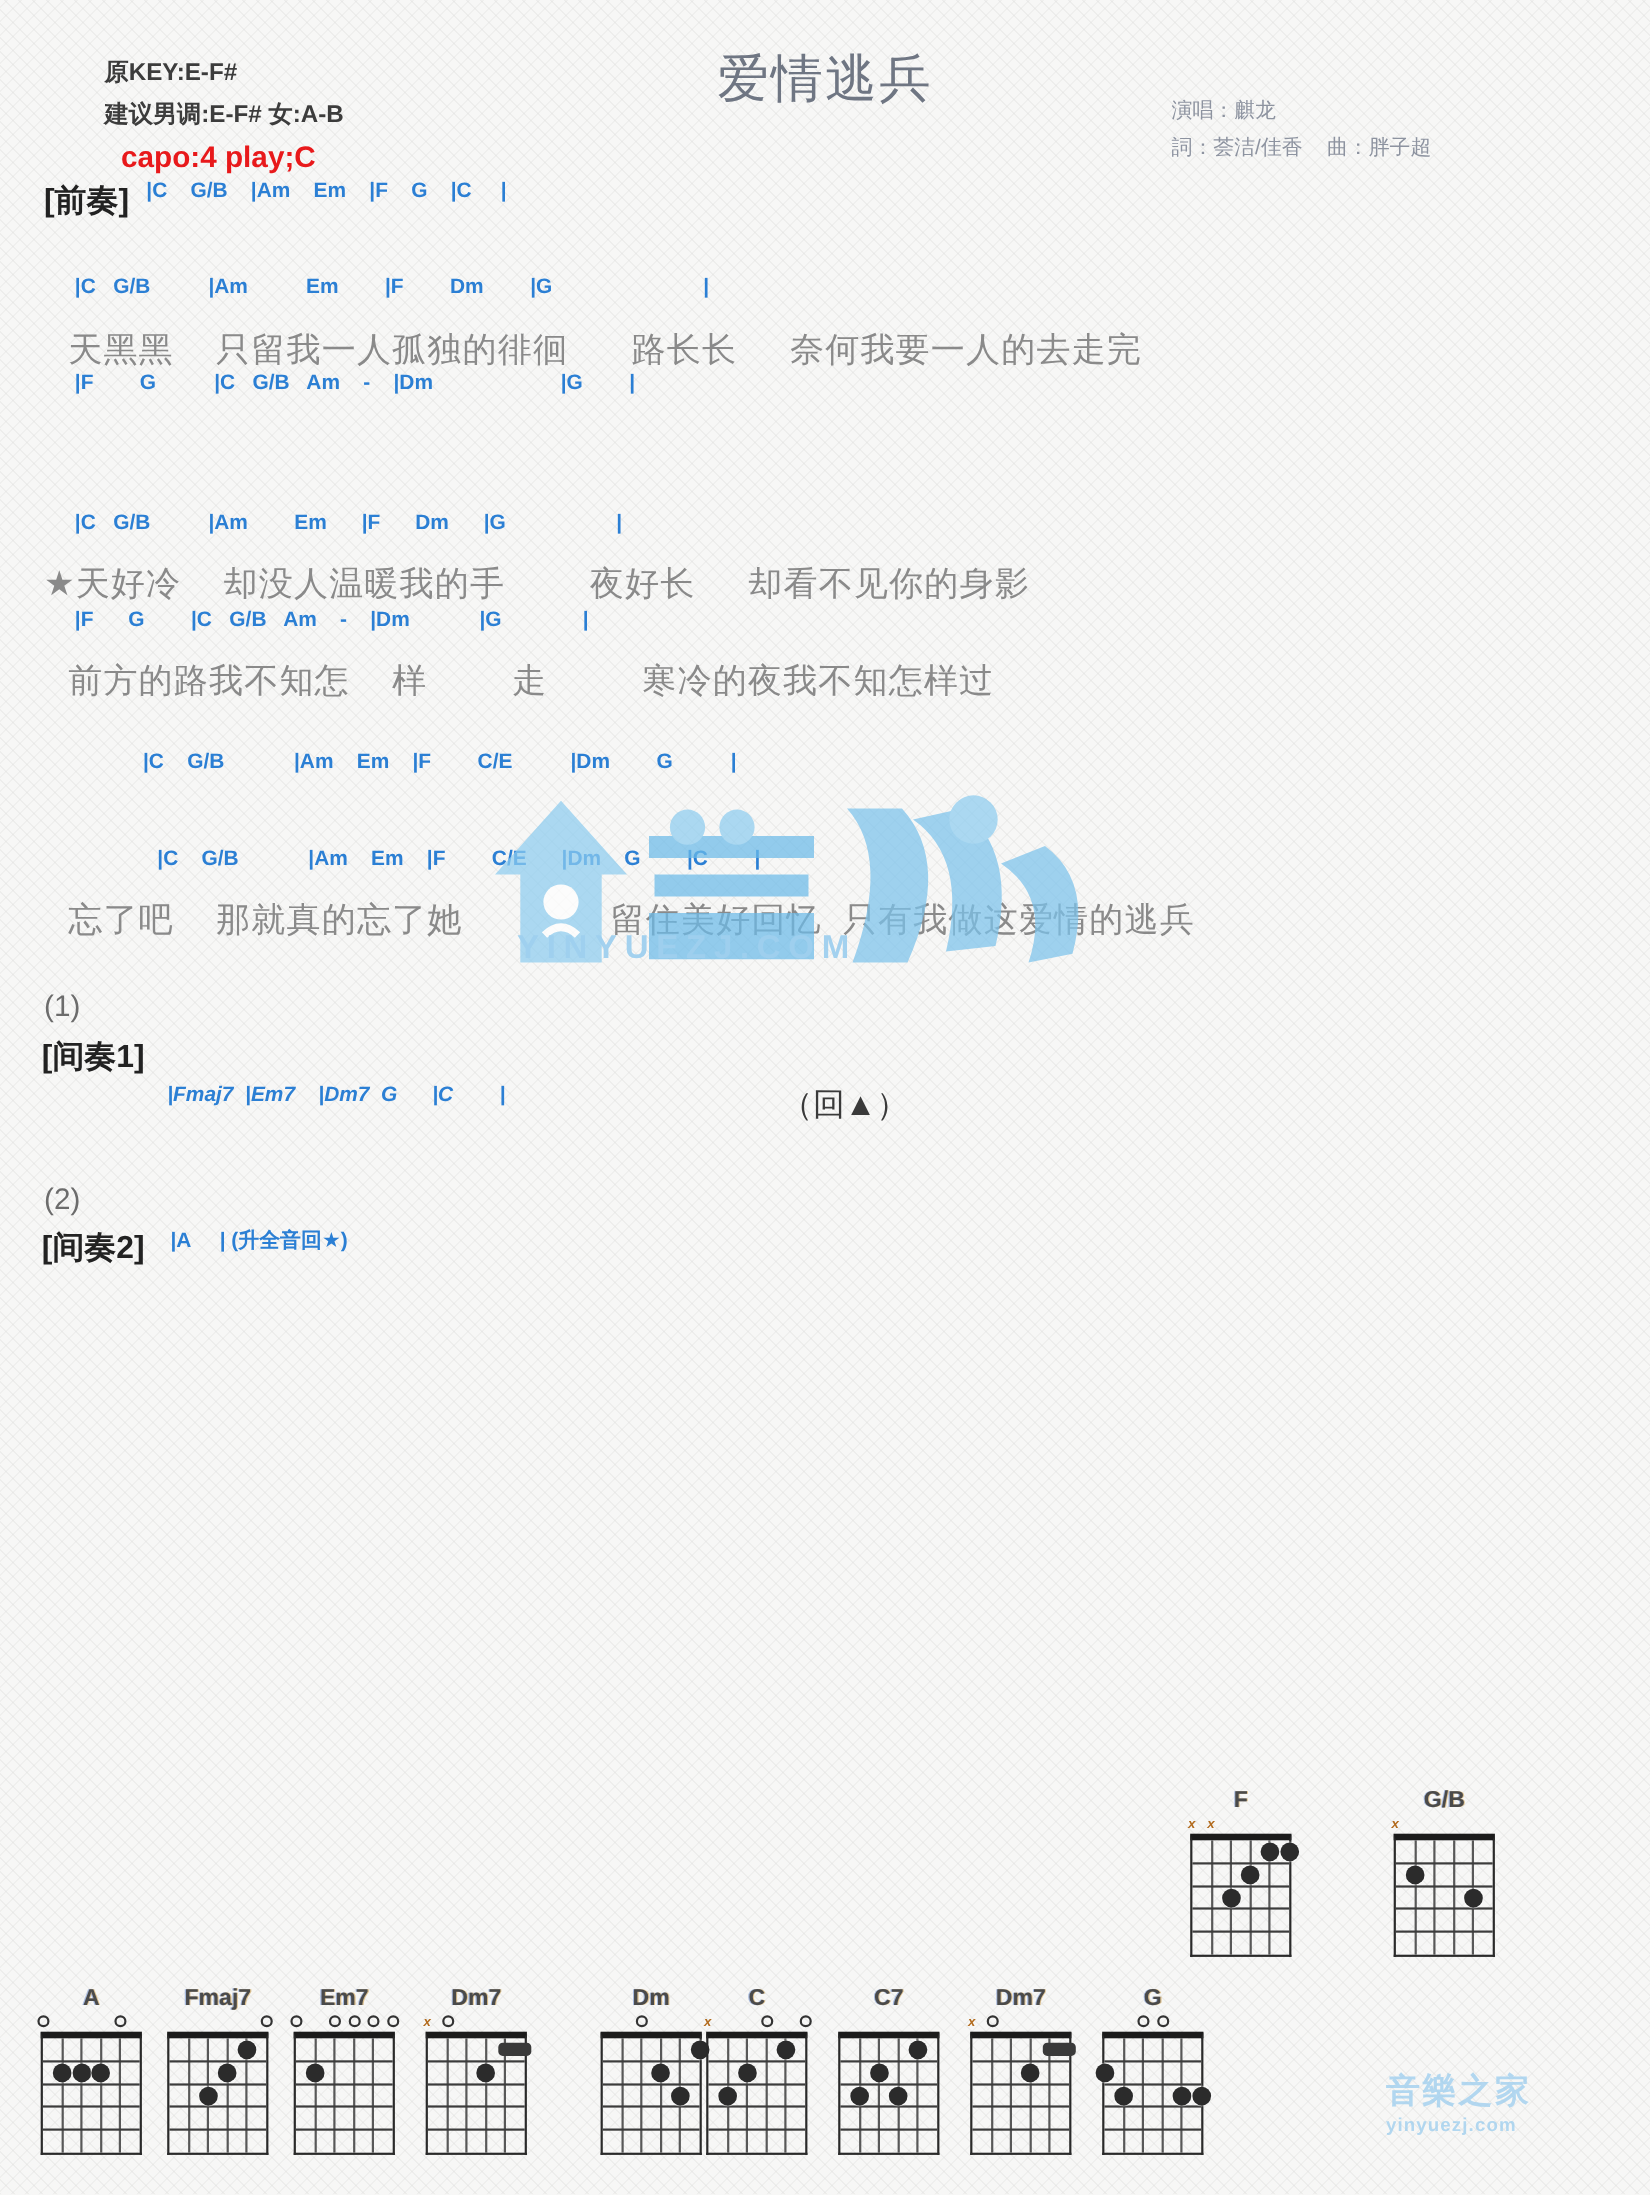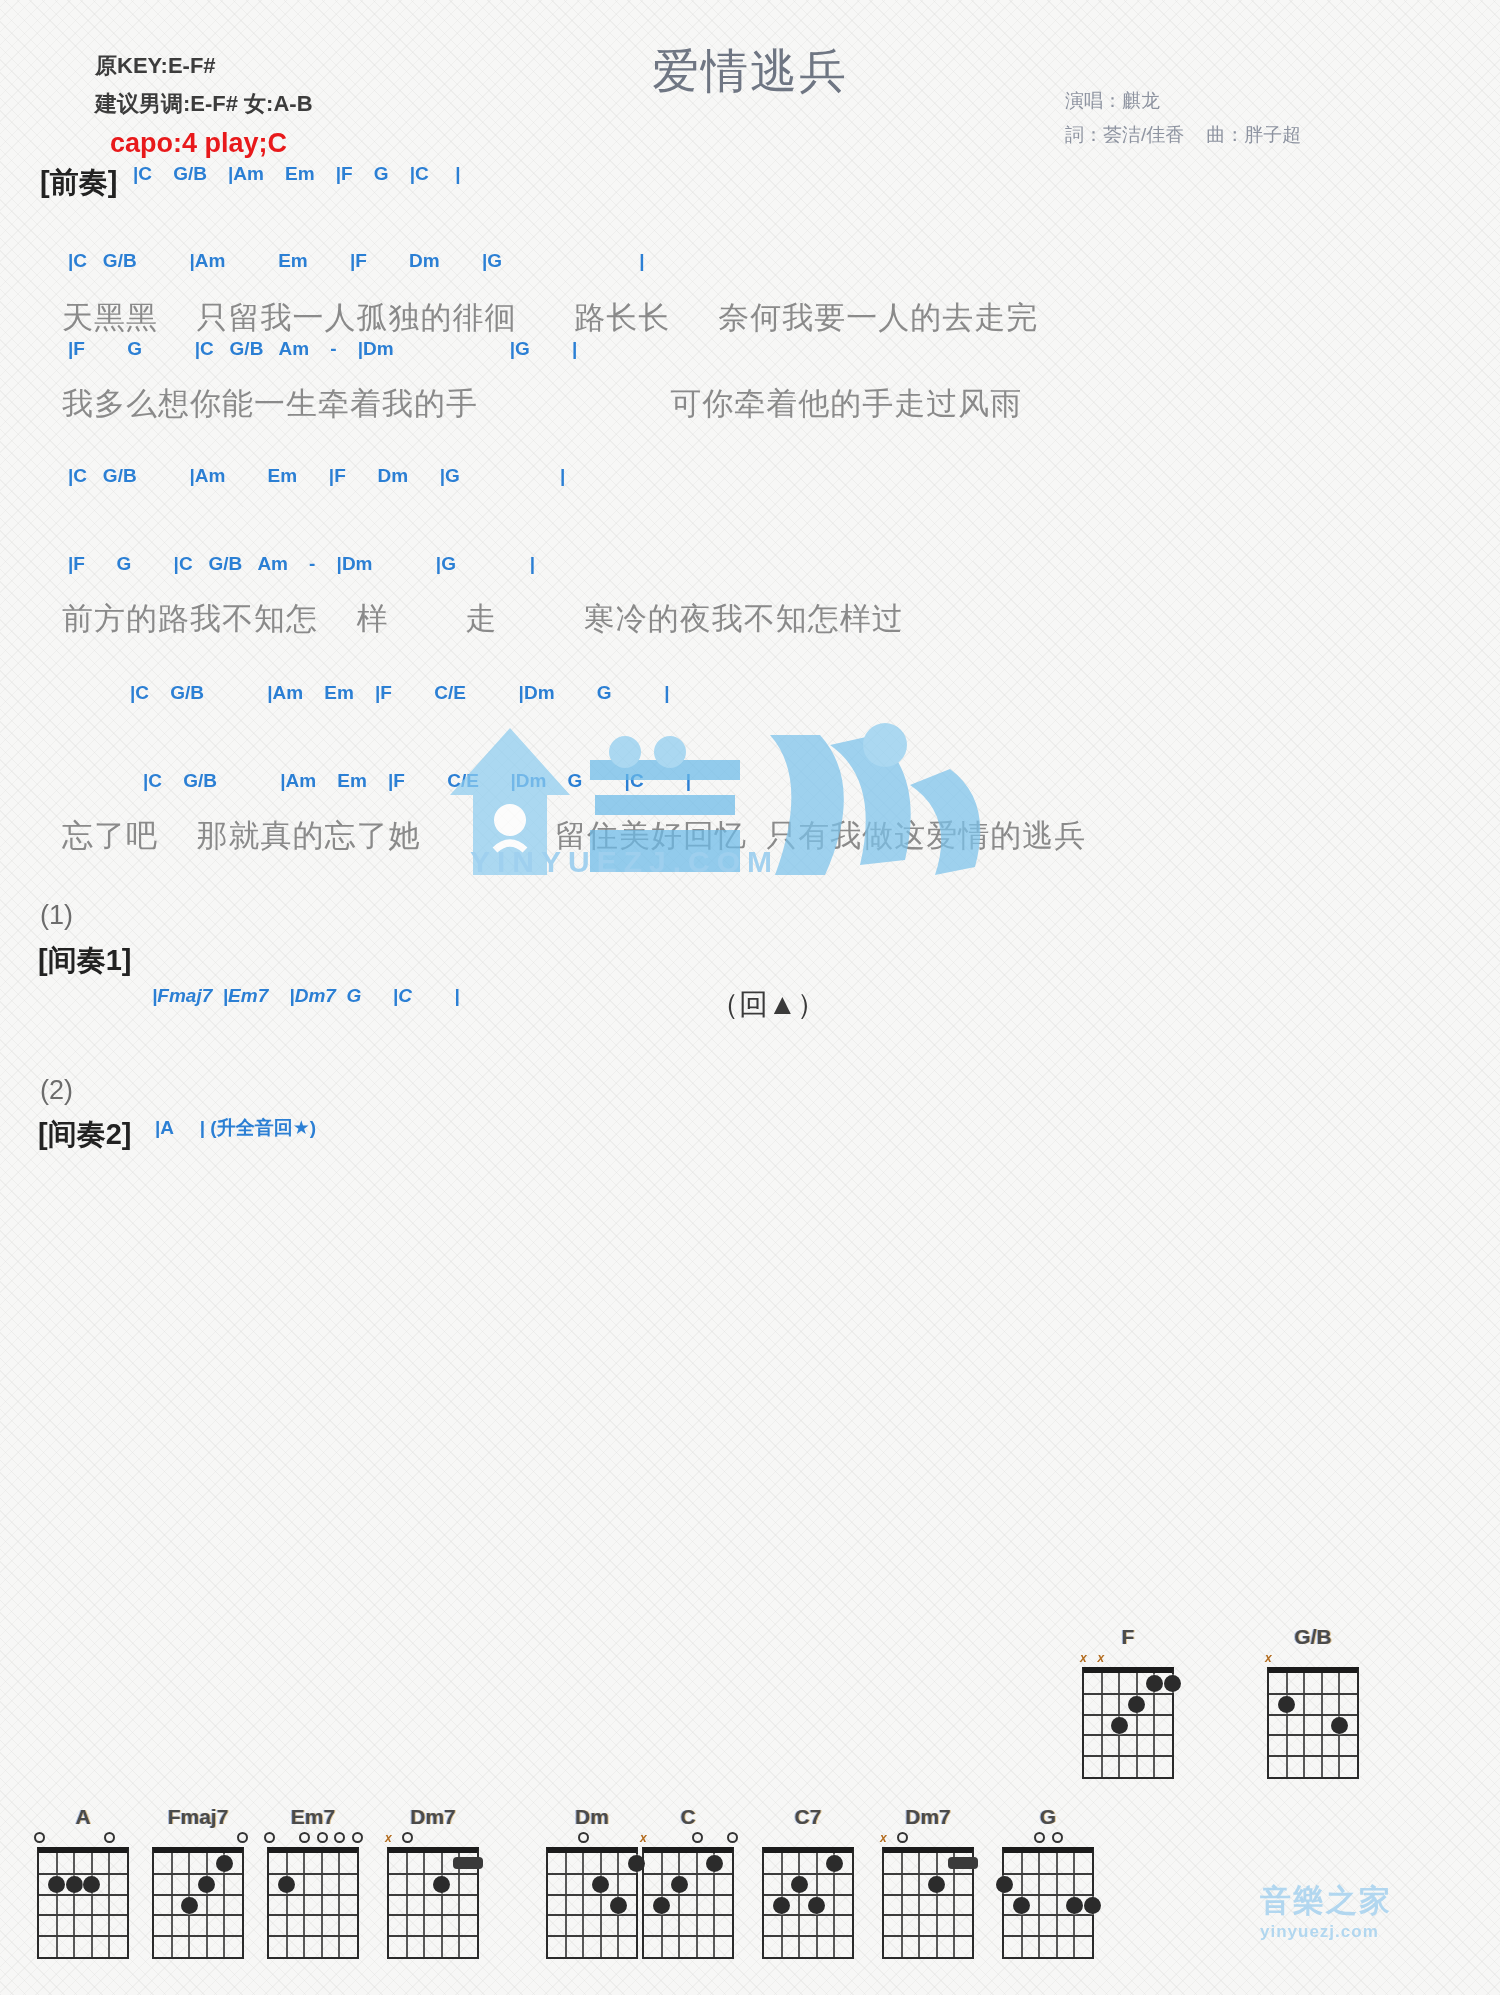--- a/index.html
+++ b/index.html
@@ -82,23 +82,23 @@
       <span>詞：荟洁/佳香</span><span class="gap"></span><span>曲：胖子超</span>
     </div>
   </div>
 
   <div class="sectag" style="left:40px;top:163px;">[前奏]</div>
   <div class="chordline" style="left:133px;top:163px;">|C    G/B    |Am    Em    |F    G    |C     |</div>
 
   <div class="chordline" style="left:68px;top:250px;">|C   G/B          |Am          Em        |F        Dm        |G                          |</div>
   <div class="lyricline" style="left:62px;top:297px;">天黑黑    只留我一人孤独的徘徊      路长长     奈何我要一人的去走完</div>
   <div class="chordline" style="left:68px;top:338px;">|F        G          |C   G/B   Am    -    |Dm                      |G        |</div>
-  <div class="lyricline" style="left:62px;top:383px;">我多么想你能一生牵着我的手                    可你牵着他的手走过风雨</div>
 
   <div class="chordline" style="left:68px;top:465px;">|C   G/B          |Am        Em      |F      Dm      |G                   |</div>
+  <div class="lyricline" style="left:40px;top:510px;">★天好冷    却没人温暖我的手        夜好长     却看不见你的身影</div>
   <div class="chordline" style="left:68px;top:553px;">|F      G        |C   G/B   Am    -    |Dm            |G              |</div>
   <div class="lyricline" style="left:62px;top:598px;">前方的路我不知怎    样        走         寒冷的夜我不知怎样过</div>
 
   <div class="chordline" style="left:130px;top:682px;">|C    G/B            |Am    Em    |F        C/E          |Dm        G          |</div>
   <div class="chordline" style="left:143px;top:770px;">|C    G/B            |Am    Em    |F        C/E      |Dm    G        |C        |</div>
   <div class="lyricline" style="left:62px;top:815px;">忘了吧    那就真的忘了她              留住美好回忆  只有我做这爱情的逃兵</div>
 
   <svg class="wm" viewBox="0 0 600 195">
     <path d="M95 28 L35 95 L58 95 L58 175 L132 175 L132 95 L155 95 Z" fill="#8ecdf0"></path>
     <circle cx="95" cy="120" r="16" fill="#ffffff"></circle>

